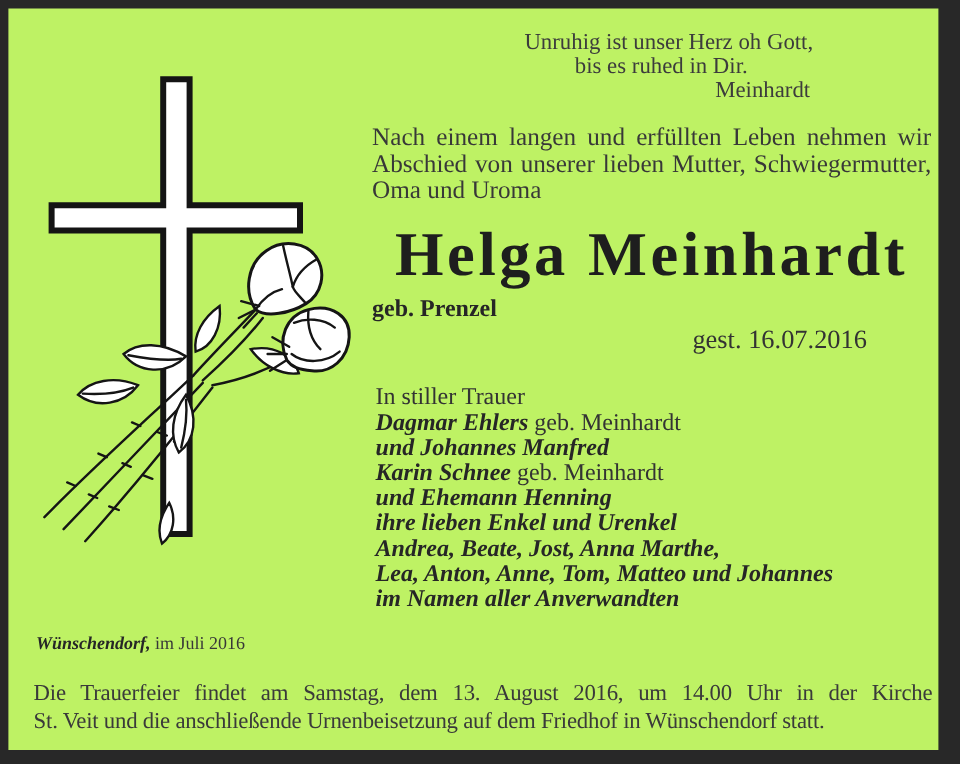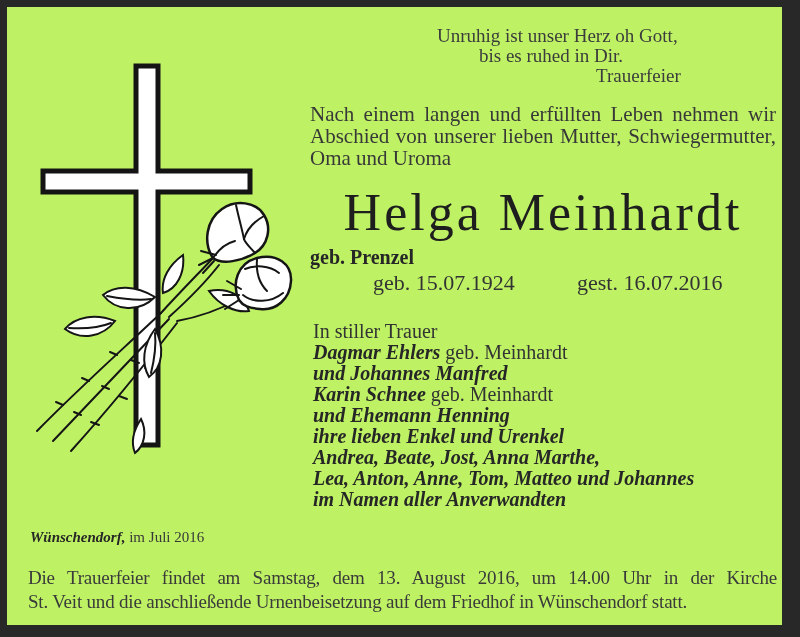--- a/index.html
+++ b/index.html
@@ -26,21 +26,21 @@
   .quote .q2 { padding-left: 42px; }
   .quote .q3 { padding-left: 159px; }
 
   
   .intro { left: 303px; top: 96px; width: 466px; font-size: 21px; line-height: 22px; color: #383838; }
   .justify-all { text-align: justify; text-align-last: justify; }
 
   
   .name {
     left: 303px; top: 176px; width: 466px;
-    text-align: center; font-size: 52px; font-weight: normal;
+    text-align: center; font-size: 52px; font-weight: bold;
     letter-spacing: 3px; color: #1e1e1e; white-space: nowrap;
   }
   .maiden {
     left: 303px; top: 239px; width: 466px;
     font-size: 20px; font-weight: bold; color: #262626;
   }
   .dates { font-size: 22px; color: #333333; top: 263px; }
   .born { left: 366px; }
   .died { left: 570px; }
 
@@ -104,32 +104,31 @@
       <path d="M234,200 C233,212 236,224 244,232"></path>
       <path d="M222,210 C232,206 246,206 256,214"></path>
       <path d="M220,236 C230,244 248,244 260,234"></path>
       <path d="M216,241 L202,250 M216,236 L200,236 M218,230 L204,222"></path>
     </g>
   </svg>
 
   <div class="abs quote">
     <div class="q1">Unruhig ist unser Herz oh Gott,</div>
     <div class="q2">bis es ruhed in Dir.</div>
-    <div class="q3">Trauerfeier</div>
+    <div class="q3">Meinhardt</div>
   </div>
 
   <div class="abs intro">
     <div class="justify-all">Nach einem langen und erfüllten Leben nehmen wir</div>
     <div class="justify-all">Abschied von unserer lieben Mutter, Schwiegermutter,</div>
     <div>Oma und Uroma</div>
   </div>
 
   <div class="abs name">Helga Meinhardt</div>
   <div class="abs maiden">geb. Prenzel</div>
-  <span class="abs dates born">geb. 15.07.1924</span>
   <span class="abs dates died">gest. 16.07.2016</span>
 
   <div class="abs mourning">
     <div class="row">In stiller Trauer</div>
     <div class="row"><span class="b">Dagmar Ehlers</span><span> geb. Meinhardt</span></div>
     <div class="row"><span class="b">und Johannes Manfred</span><span></span></div>
     <div class="row"><span class="b">Karin Schnee</span><span> geb. Meinhardt</span></div>
     <div class="row"><span class="b">und Ehemann Henning</span><span></span></div>
     <div class="row"><span class="b">ihre lieben Enkel und Urenkel</span><span></span></div>
     <div class="row"><span class="b">Andrea, Beate, Jost, Anna Marthe,</span><span></span></div>

